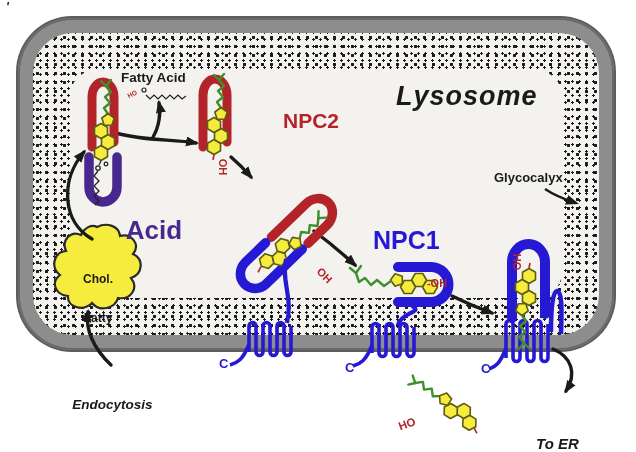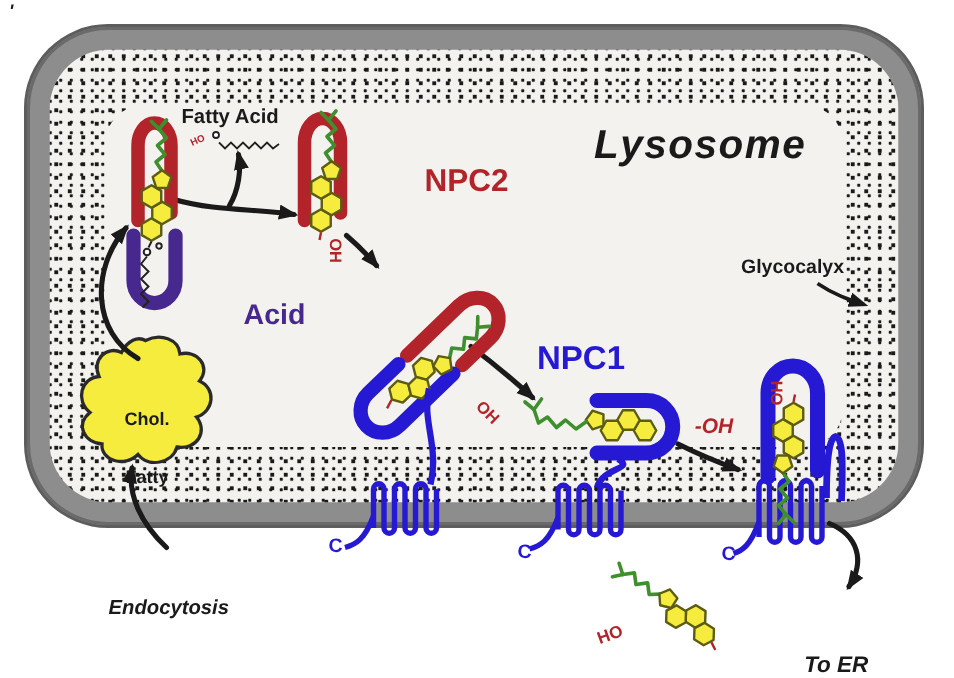--- a/index.html
+++ b/index.html
@@ -142,26 +142,26 @@
       <use href="#chain"></use>
         <use href="#chol"></use>
       <line x1="-4" y1="24" x2="-7" y2="29" stroke="#b3242a" stroke-width="1.6"></line>
     </g>
   </svg>
 
   <div class="lbl b i black title" style="left:396px;top:82px;">Lysosome</div>
   <div class="lbl b black" style="left:494px;top:171px;font-size:13px;">Glycocalyx</div>
   <div class="lbl b black" style="left:121px;top:71px;font-size:13.5px;text-align:right;">Fatty Acid</div>
 
-  <div class="lbl b purple ctr" style="left:138px;top:160px;width:90px;font-size:19px;">
+  <div class="lbl b purple ctr" style="left:109px;top:160px;width:90px;font-size:26px;">
     <div>Acid</div>
   </div>
 
   <div class="lbl b red" style="left:256px;top:110px;font-size:21px;margin-left:27px;">NPC2</div>
-  <div class="lbl b blue" style="left:358px;top:227px;font-size:22px;">NPC1</div>
+  <div class="lbl b blue" style="left:373px;top:227px;font-size:25px;">NPC1</div>
 
   <div class="lbl b black ctr" style="left:66px;top:247px;width:64px;font-size:12px;">
     <div>Chol.</div>
     <div>Fatty</div>
   </div>
 
   <div class="lbl b i black ctr" style="left:40px;top:360px;width:145px;font-size:13.5px;line-height:18px;">
     <div>Endocytosis</div>
     
   </div>
@@ -170,19 +170,19 @@
     <div>To ER</div>
     
   </div>
 
   <div class="lbl b blue" style="left:219px;top:357px;font-size:13px;">C</div>
   <div class="lbl b blue" style="left:345px;top:361px;font-size:13px;">C</div>
   <div class="lbl b blue" style="left:481px;top:362px;font-size:13px;">C</div>
 
   <div class="lbl b red rot" style="left:222px;top:167px;font-size:11px;--r:90deg;">OH</div>
   <div class="lbl b red rot" style="left:324px;top:276px;font-size:11px;--r:45deg;">OH</div>
-  <div class="lbl b red rot" style="left:476px;top:284px;font-size:14px;font-style:italic;--r:0deg;">-OH</div>
+  <div class="lbl b red rot" style="left:437px;top:284px;font-size:11px;--r:0deg;">-OH</div>
   <div class="lbl b red rot" style="left:516px;top:262px;font-size:11px;--r:90deg;">HO</div>
   <div class="lbl b red rot" style="left:407px;top:424px;font-size:11.5px;--r:-20deg;">HO</div>
   <div class="lbl b red rot" style="left:132px;top:94px;font-size:6.5px;--r:-25deg;">HO</div>
 
   <div class="lbl b i black" style="left:6px;top:1px;font-size:12px;">'</div>
 </div>
 
 </body></html>

